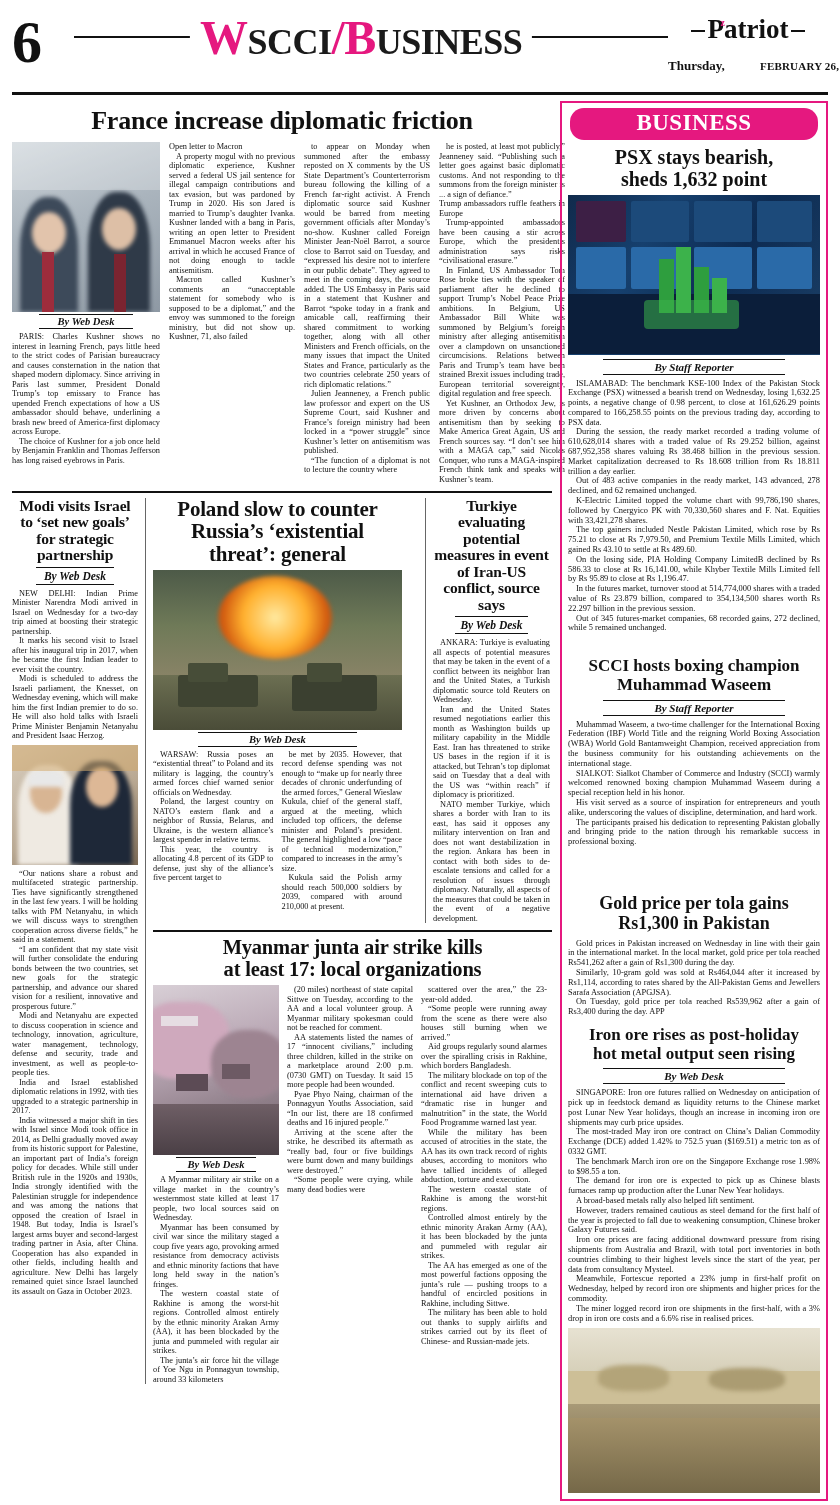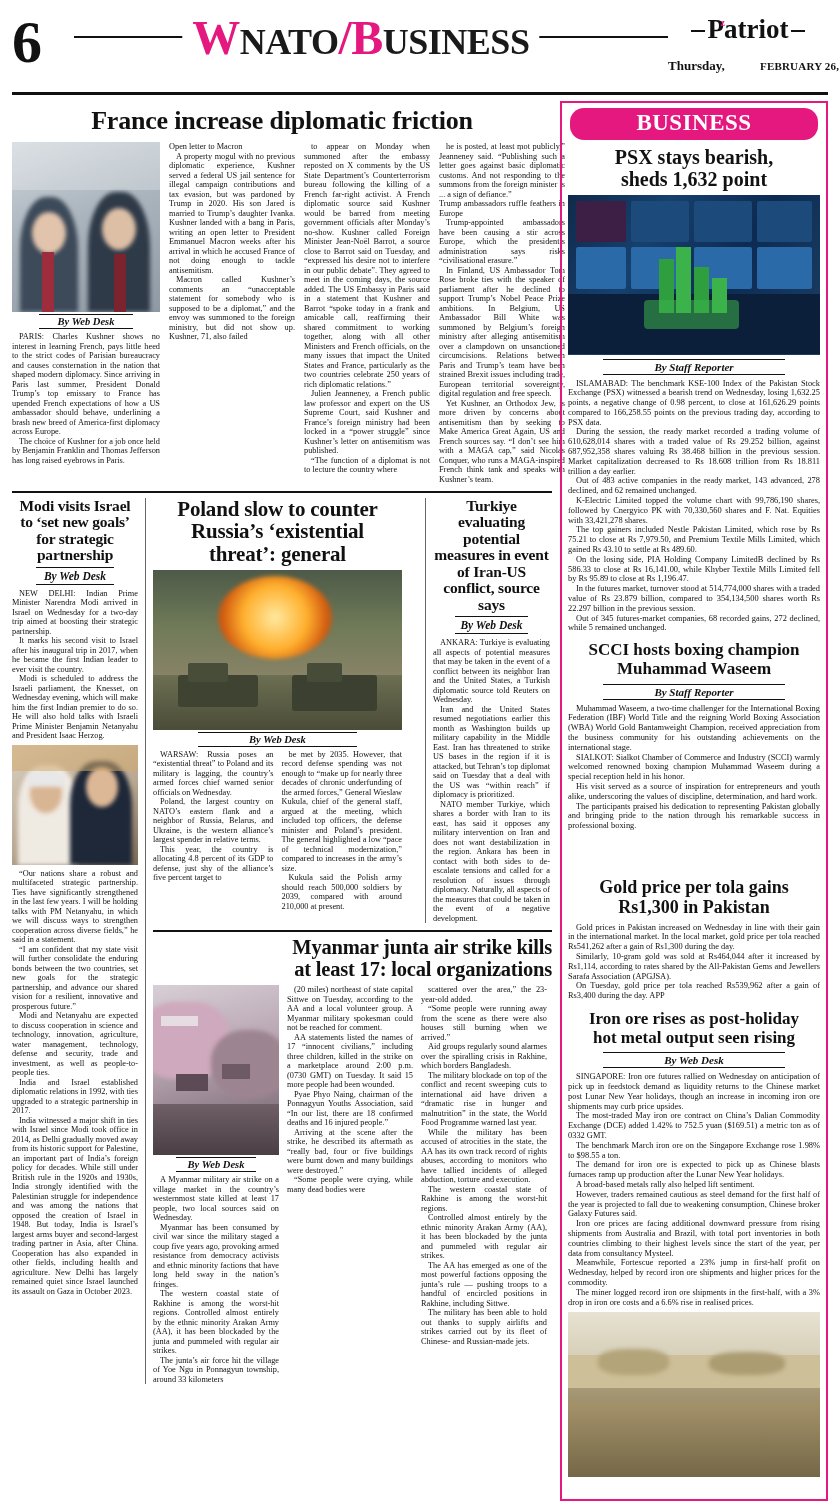--- a/index.html
+++ b/index.html
@@ -118,21 +118,21 @@
 </head>
 <body>
 
 <div class="page">
 
   <div class="masthead">
     <div class="folio">6</div>
     <div class="rulewrap">
       <div class="rule-top"></div>
       <div class="sec-title">
-        <span class="pink cap">W</span><span class="dark sml">NATO</span><span class="pink cap">/</span><span class="pink cap">B</span><span class="dark sml">USINESS</span>
+        <span class="pink cap">W</span><span class="dark sml">SCCI</span><span class="pink cap">/</span><span class="pink cap">B</span><span class="dark sml">USINESS</span>
       </div>
     </div>
     <div class="brandbox">
       <div class="brand">
         <span class="dotz">z</span>
         <span>Patriot</span>
       </div>
       <div class="dateline">
         <span>Thursday,</span>
         <span class="small">FEBRUARY 26, 2026</span>
@@ -250,21 +250,21 @@
               <div class="byline narrow">By Web Desk</div>
               <p class="t">ANKARA: Turkiye is evaluating all aspects of potential measures that may be taken in the event of a conflict between its neighbor Iran and the United States, a Turkish diplomatic source told Reuters on Wednesday.</p>
               <p class="t">Iran and the United States resumed negotiations earlier this month as Washington builds up military capability in the Middle East. Iran has threatened to strike US bases in the region if it is attacked, but Tehran’s top diplomat said on Tuesday that a deal with the US was “within reach” if diplomacy is prioritized.</p>
               <p class="t">NATO member Turkiye, which shares a border with Iran to its east, has said it opposes any military intervention on Iran and does not want destabilization in the region. Ankara has been in contact with both sides to de-escalate tensions and called for a resolution of issues through diplomacy. Naturally, all aspects of the measures that could be taken in the event of a negative development.</p>
             </div>
           </div>
 
           <div class="hr-med"></div>
 
           <div>
-            <div class="hl hl-2" style="font-size:20.5px;text-align:right;">
+            <div class="hl hl-2" style="font-size:20.5px;">
               <div>Myanmar junta air strike kills</div>
               <div>at least 17: local organizations</div>
             </div>
             <div class="flexrow" style="gap:8px;margin-top:5px;">
               <div style="width:126px;flex:0 0 126px;">
                 <div class="photo ph-strike">
                   <div class="blob" style="left:-10%;top:10%;width:70%;height:45%;background:#cfa9bd;border-radius:40%;"></div>
                   <div class="blob" style="right:-6%;top:26%;width:60%;height:40%;background:#9d8491;border-radius:45%;"></div>
                   <div class="bar" style="left:0;bottom:0;width:100%;height:30%;background:linear-gradient(180deg,#6f5f66 0%,#4a3f45 100%);"></div>
                   <div class="bar" style="left:18%;top:52%;width:26%;height:10%;background:#5c4b55;"></div>
@@ -331,21 +331,21 @@
           <p class="b">ISLAMABAD: The benchmark KSE-100 Index of the Pakistan Stock Exchange (PSX) witnessed a bearish trend on Wednesday, losing 1,632.25 points, a negative change of 0.98 percent, to close at 161,626.29 points compared to 166,258.55 points on the previous trading day, according to PSX data.</p>
           <p class="b">During the session, the ready market recorded a trading volume of 610,628,014 shares with a traded value of Rs 29.252 billion, against 687,952,358 shares valuing Rs 38.468 billion in the previous session. Market capitalization decreased to Rs 18.608 trillion from Rs 18.811 trillion a day earlier.</p>
           <p class="b">Out of 483 active companies in the ready market, 143 advanced, 278 declined, and 62 remained unchanged.</p>
           <p class="b">K-Electric Limited topped the volume chart with 99,786,190 shares, followed by Cnergyico PK with 70,330,560 shares and F. Nat. Equities with 33,421,278 shares.</p>
           <p class="b">The top gainers included Nestle Pakistan Limited, which rose by Rs 75.21 to close at Rs 7,979.50, and Premium Textile Mills Limited, which gained Rs 43.10 to settle at Rs 489.60.</p>
           <p class="b">On the losing side, PIA Holding Company LimitedB declined by Rs 586.33 to close at Rs 16,141.00, while Khyber Textile Mills Limited fell by Rs 95.89 to close at Rs 1,196.47.</p>
           <p class="b">In the futures market, turnover stood at 514,774,000 shares with a traded value of Rs 23.879 billion, compared to 354,134,500 shares worth Rs 22.297 billion in the previous session.</p>
           <p class="b">Out of 345 futures-market companies, 68 recorded gains, 272 declined, while 5 remained unchanged.</p>
         </div>
 
-        <div style="margin-top:6px;">
+        <div style="margin-top:22px;">
           <div class="biz-hl s">
             <div>SCCI hosts boxing champion</div>
             <div>Muhammad Waseem</div>
           </div>
           <div class="biz-byline">By Staff Reporter</div>
           <p class="b">Muhammad Waseem, a two-time challenger for the International Boxing Federation (IBF) World Title and the reigning World Boxing Association (WBA) World Gold Bantamweight Champion, received appreciation from the business community for his outstanding achievements on the international stage.</p>
           <p class="b">SIALKOT: Sialkot Chamber of Commerce and Industry (SCCI) warmly welcomed renowned boxing champion Muhammad Waseem during a special reception held in his honor.</p>
           <p class="b">His visit served as a source of inspiration for entrepreneurs and youth alike, underscoring the values of discipline, determination, and hard work.</p>
           <p class="b">The participants praised his dedication to representing Pakistan globally and bringing pride to the nation through his remarkable success in professional boxing.</p>
         </div>

